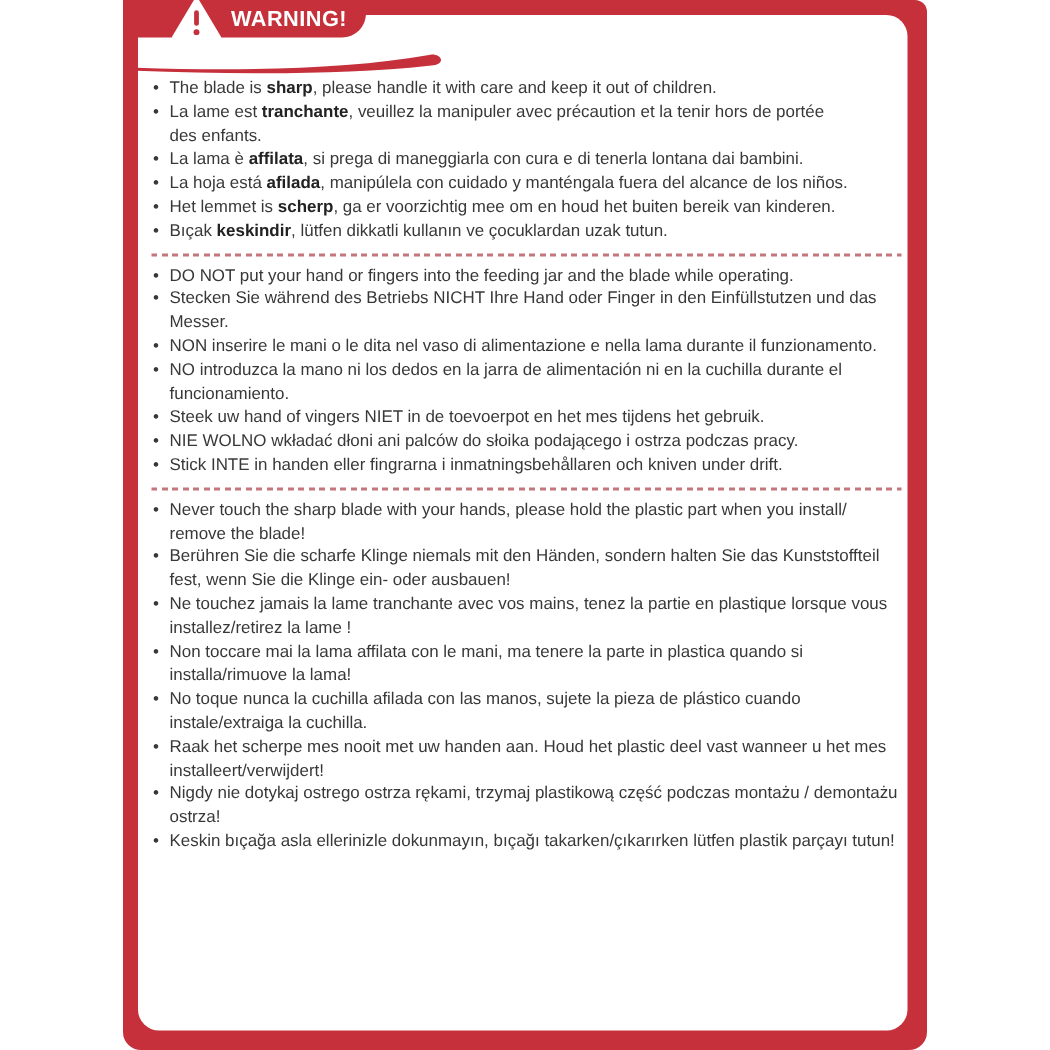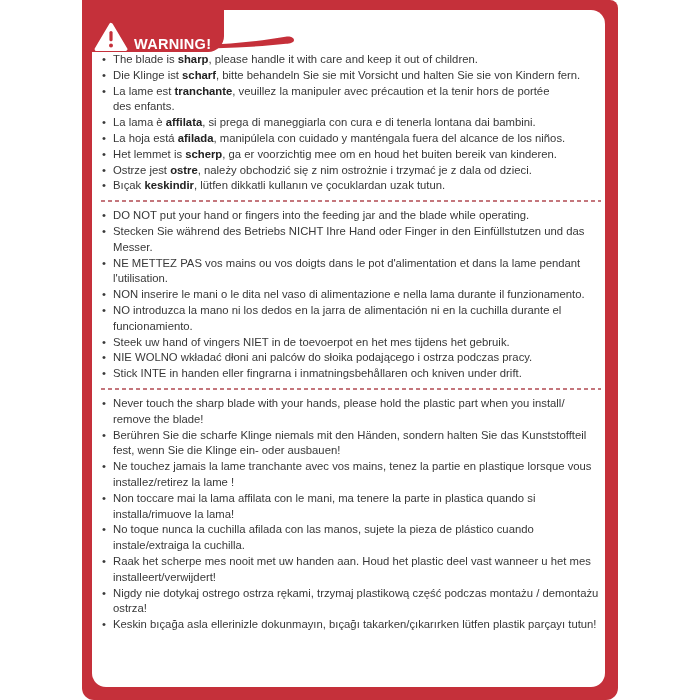--- a/index.html
+++ b/index.html
@@ -20,26 +20,27 @@
   }
   .box{
     position:absolute;left:10px;top:10px;right:13px;bottom:13px;
     background:#ffffff;border-radius:14px;
     box-sizing:border-box;
     padding:42px 4px 0 9px;
     overflow:hidden;
     z-index:0;
   }
   .tab{
-    position:absolute;left:0;top:0;height:52px;min-width:128px;
+    position:absolute;left:0;top:0;height:25px;min-width:128px;
     background:var(--red);
     border-radius:0 0 16px 6px;
-    display:inline-flex;align-items:flex-end;
+    display:inline-flex;align-items:center;
     padding-right:13px;
     z-index:2;
+    padding-left:20px;
   }
   .tab .tri{margin-left:12px;display:block;}
   .tab-title{
     color:#ffffff;font-weight:bold;font-size:14.5px;
     margin-left:6px;letter-spacing:0.3px;white-space:nowrap;
   }
   .swoosh{position:absolute;left:8px;top:34px;z-index:1;}
   ul.items{
     list-style:none;margin:0;padding:0;
     font-size:11.3px;line-height:15.8px;color:var(--text);
@@ -59,36 +60,32 @@
   }
 </style>
 </head>
 <body>
 
 <div class="frame">
 
   <div class="box">
     <ul class="items">
         <li>The blade is <b>sharp</b>, please handle it with care and keep it out of children.</li>
-        <li>Die Klinge ist <b>scharf</b>, bitte behandeln Sie sie mit Vorsicht und halten Sie sie von Kindern fern.</li>
         <li>La lame est <b>tranchante</b>, veuillez la manipuler avec précaution et la tenir hors de portée
 des enfants.</li>
         <li>La lama è <b>affilata</b>, si prega di maneggiarla con cura e di tenerla lontana dai bambini.</li>
         <li>La hoja está <b>afilada</b>, manipúlela con cuidado y manténgala fuera del alcance de los niños.</li>
         <li>Het lemmet is <b>scherp</b>, ga er voorzichtig mee om en houd het buiten bereik van kinderen.</li>
-        <li>Ostrze jest <b>ostre</b>, należy obchodzić się z nim ostrożnie i trzymać je z dala od dzieci.</li>
         <li>Bıçak <b>keskindir</b>, lütfen dikkatli kullanın ve çocuklardan uzak tutun.</li>
       </ul>
     <div class="sep"></div>
     <ul class="items">
         <li>DO NOT put your hand or fingers into the feeding jar and the blade while operating.</li>
         <li>Stecken Sie während des Betriebs NICHT Ihre Hand oder Finger in den Einfüllstutzen und das
 Messer.</li>
-        <li>NE METTEZ PAS vos mains ou vos doigts dans le pot d'alimentation et dans la lame pendant
-l'utilisation.</li>
         <li>NON inserire le mani o le dita nel vaso di alimentazione e nella lama durante il funzionamento.</li>
         <li>NO introduzca la mano ni los dedos en la jarra de alimentación ni en la cuchilla durante el
 funcionamiento.</li>
         <li>Steek uw hand of vingers NIET in de toevoerpot en het mes tijdens het gebruik.</li>
         <li>NIE WOLNO wkładać dłoni ani palców do słoika podającego i ostrza podczas pracy.</li>
         <li>Stick INTE in handen eller fingrarna i inmatningsbehållaren och kniven under drift.</li>
       </ul>
     <div class="sep"></div>
     <ul class="items">
         <li>Never touch the sharp blade with your hands, please hold the plastic part when you install/

